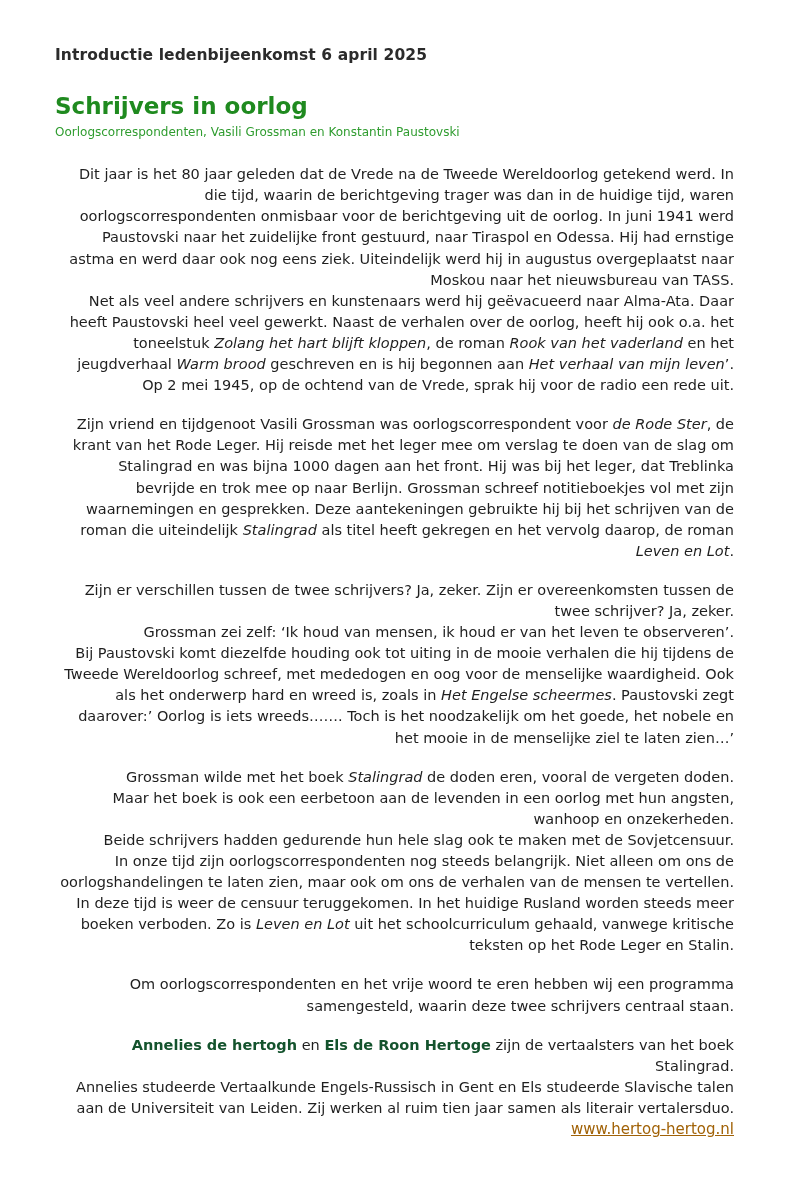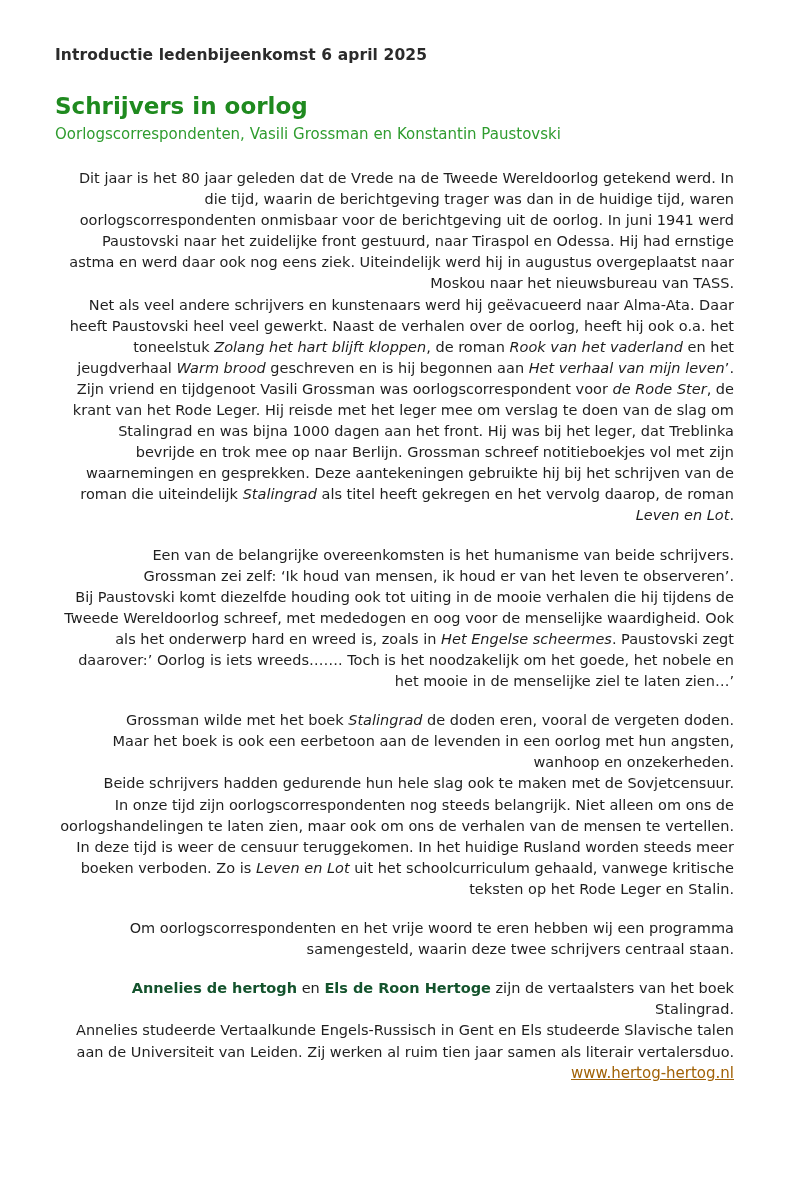--- a/index.html
+++ b/index.html
@@ -29,21 +29,21 @@
     line-height: 1.2;
   }
   .heading-green {
     font-size: 23px;
     font-weight: bold;
     color: #1f8a1f;
     margin: 0 0 5px 0;
     line-height: 1.2;
   }
   .subheading-green {
-    font-size: 15px;
+    font-size: 12px;
     font-weight: normal;
     color: #2f9c2f;
     margin: 0 0 24px 0;
     line-height: 1.25;
   }
   p.body {
     font-size: 14.5px;
     line-height: 1.455;
     color: #1f1f1f;
     margin: 0 0 18px 0;
@@ -72,26 +72,27 @@
 
   <div class="heading-green">Schrijvers in oorlog</div>
   <div class="subheading-green">Oorlogscorrespondenten, Vasili Grossman en Konstantin Paustovski</div>
 
   <p class="body tight">Dit jaar is het 80 jaar geleden dat de Vrede na de Tweede Wereldoorlog getekend werd. In die tijd, waarin de berichtgeving trager was dan in de huidige tijd, waren oorlogscorrespondenten onmisbaar voor de berichtgeving uit de oorlog. In juni 1941 werd Paustovski naar het zuidelijke front gestuurd, naar Tiraspol en Odessa. Hij had ernstige astma en werd daar ook nog eens ziek. Uiteindelijk werd hij in augustus overgeplaatst naar Moskou naar het nieuwsbureau van TASS.</p>
 
   <p class="body tight">
     <span>Net als veel andere schrijvers en kunstenaars werd hij geëvacueerd naar Alma-Ata. Daar heeft Paustovski heel veel gewerkt. Naast de verhalen over de oorlog, heeft hij ook o.a. het toneelstuk </span><em>Zolang het hart blijft kloppen</em><span>, de roman </span><em>Rook van het vaderland</em><span> en het jeugdverhaal </span><em>Warm brood</em><span> geschreven en is hij begonnen aan </span><em>Het verhaal van mijn leven</em><span>’.</span>
   </p>
 
+  <p class="body">Op 2 mei 1945, op de ochtend van de Vrede, sprak hij voor de radio een rede uit.</p>
 
   <p class="body">
     <span>Zijn vriend en tijdgenoot Vasili Grossman was oorlogscorrespondent voor </span><em>de Rode Ster</em><span>, de krant van het Rode Leger. Hij reisde met het leger mee om verslag te doen van de slag om Stalingrad en was bijna 1000 dagen aan het front. Hij was bij het leger, dat Treblinka bevrijde en trok mee op naar Berlijn. Grossman schreef notitieboekjes vol met zijn waarnemingen en gesprekken. Deze aantekeningen gebruikte hij bij het schrijven van de roman die uiteindelijk </span><em>Stalingrad</em><span> als titel heeft gekregen en het vervolg daarop, de roman </span><em>Leven en Lot</em><span>.</span>
   </p>
 
-  <p class="body tight">Een van de belangrijke overeenkomsten is het humanisme van beide schrijvers.</p>
+  <p class="body tight">Zijn er verschillen tussen de twee schrijvers? Ja, zeker. Zijn er overeenkomsten tussen de twee schrijver? Ja, zeker.</p>
   <p class="body tight">Grossman zei zelf: ‘Ik houd van mensen, ik houd er van het leven te observeren’.</p>
   <p class="body">
     <span>Bij Paustovski komt diezelfde houding ook tot uiting in de mooie verhalen die hij tijdens de Tweede Wereldoorlog schreef, met mededogen en oog voor de menselijke waardigheid. Ook als het onderwerp hard en wreed is, zoals in </span><em>Het Engelse scheermes</em><span>. Paustovski zegt daarover:’ Oorlog is iets wreeds……. Toch is het noodzakelijk om het goede, het nobele en het mooie in de menselijke ziel te laten zien…’</span>
   </p>
 
   <p class="body tight">
     <span>Grossman wilde met het boek </span><em>Stalingrad</em><span> de doden eren, vooral de vergeten doden.</span>
   </p>
   <p class="body tight">Maar het boek is ook een eerbetoon aan de levenden in een oorlog met hun angsten, wanhoop en onzekerheden.</p>
   <p class="body tight">Beide schrijvers hadden gedurende hun hele slag ook te maken met de Sovjetcensuur.</p>

